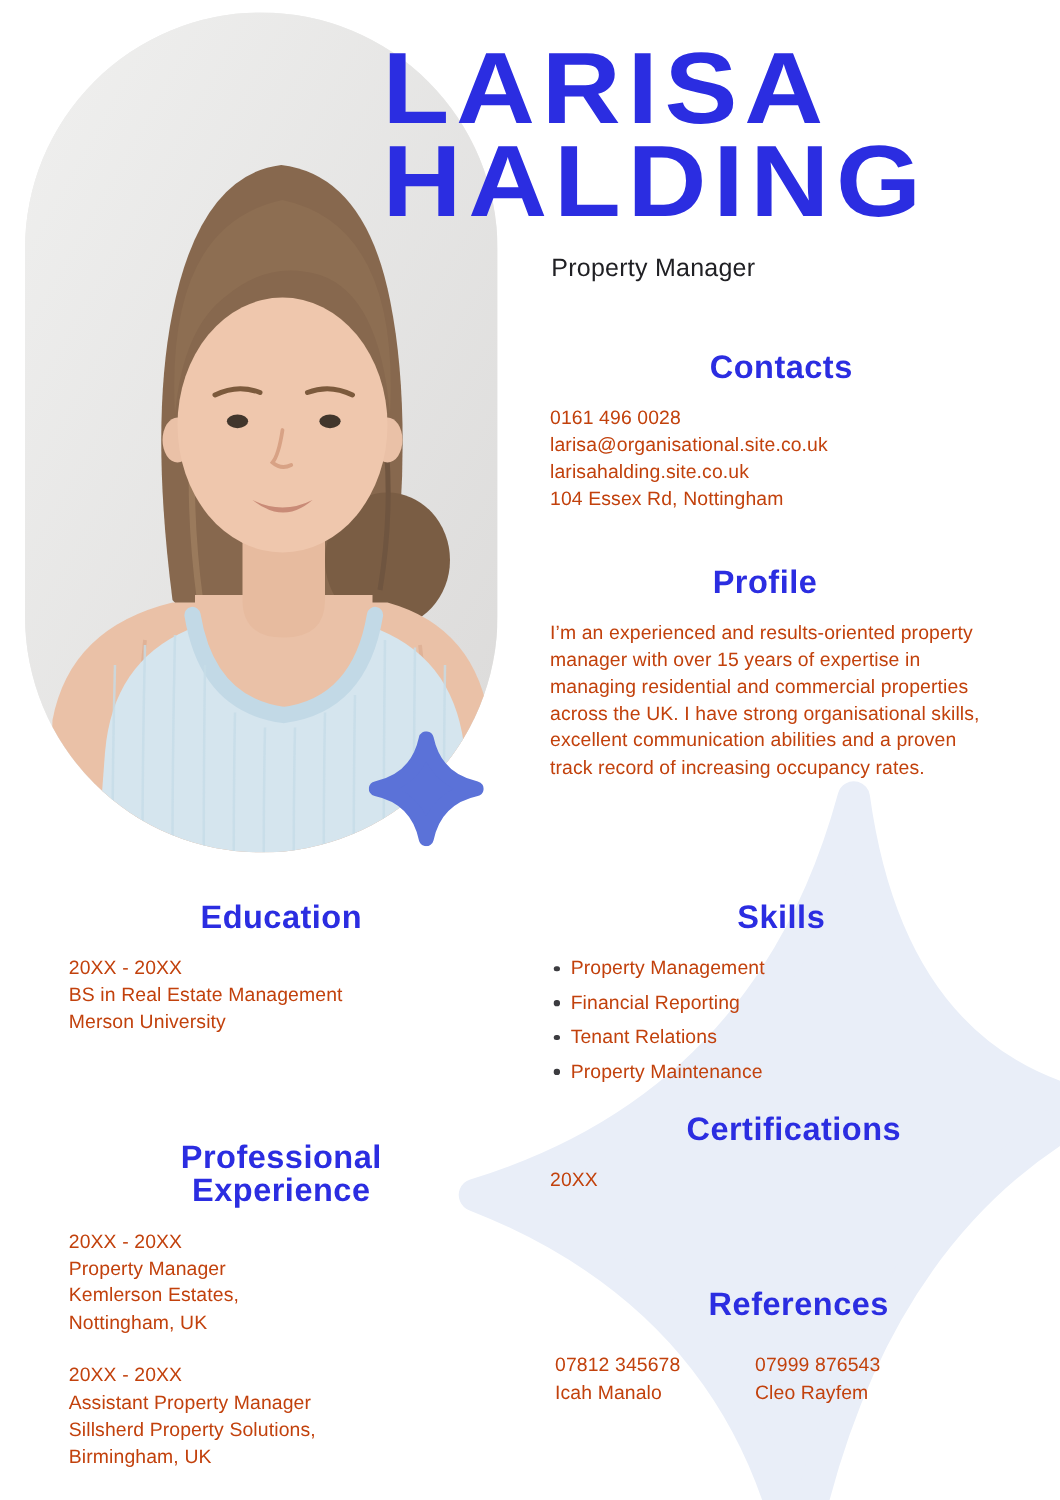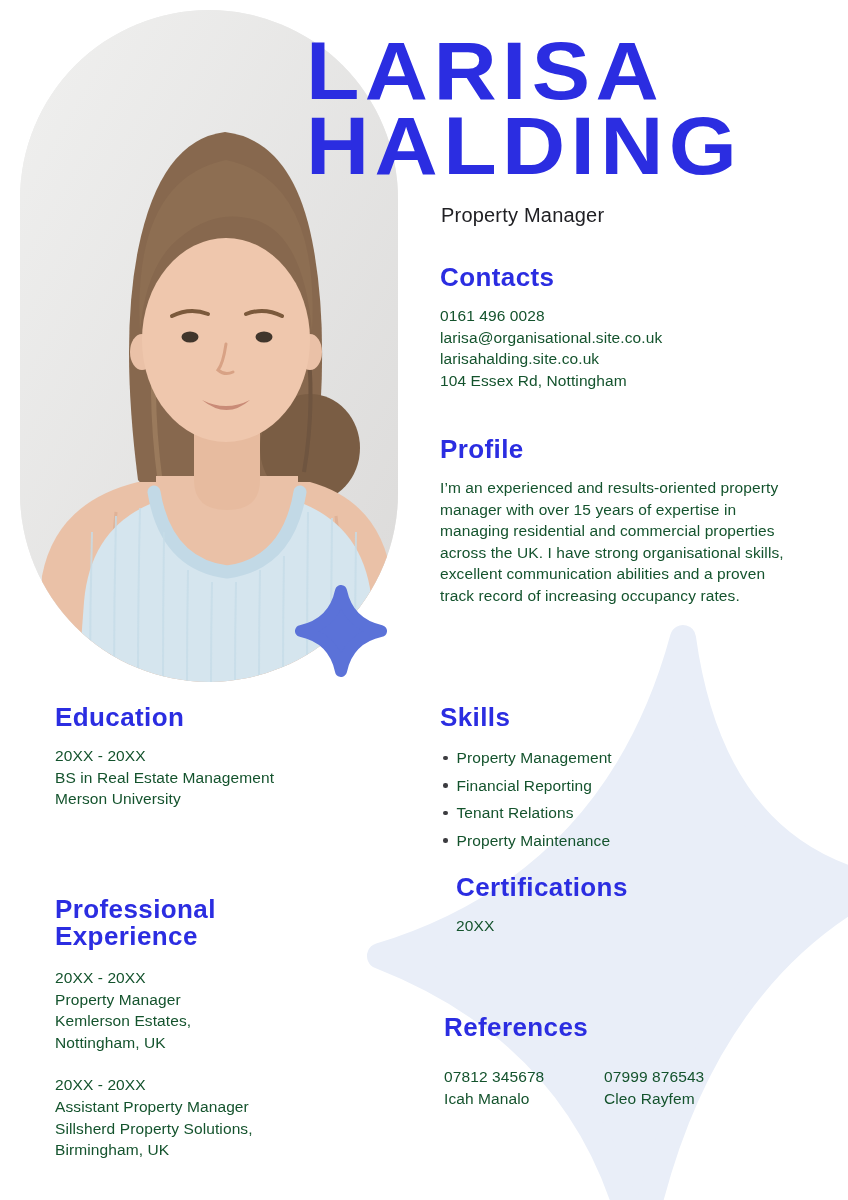--- a/index.html
+++ b/index.html
@@ -20,39 +20,39 @@
   .name{
     position:absolute;left:306px;top:34px;z-index:2;
     color:var(--accent,#2b2de1);font-weight:700;font-size:81px;line-height:75px;
     letter-spacing:5px;white-space:nowrap;
     transform:scaleX(1.08);transform-origin:left top;
   }
   .subtitle{position:absolute;left:441px;top:204px;z-index:2;font-size:20px;color:#202024;letter-spacing:.2px;}
   
   .sec{position:absolute;z-index:2;}
   .sec h2{
-    margin:0;font-size:26px;line-height:30px;font-weight:700;
-    color:var(--accent,#2b2de1);letter-spacing:.4px;
-  }
-  .body-text{font-size:15.5px;line-height:21.6px;color:#14532d;letter-spacing:.1px;}
+    margin:16px;font-size:26px;line-height:30px;font-weight:700;
+    color:var(--accent,#2b2de1);letter-spacing:.4px;text-align:center;
+  }
+  .body-text{font-size:15.5px;line-height:21.6px;color:#c2410c;letter-spacing:.1px;}
   #contacts{left:440px;top:262px;width:370px;}
   #contacts ul{list-style:none;margin:13px 0 0;padding:0;}
   #profile{left:440px;top:434px;width:344px;}
   #profile p{margin:13px 0 0;}
   #education{left:55px;top:702px;width:340px;}
   .block{margin-top:13px;}
   #skills{left:440px;top:702px;width:370px;}
   #skills ul{list-style:none;margin:15px 0 0;padding:0;}
   #skills li{display:flex;align-items:center;margin-bottom:6px;}
   .dot{width:4.5px;height:4.5px;border-radius:50%;background:#3c3c40;margin:0 9px 0 3px;flex:none;}
   #experience{left:55px;top:896px;width:340px;}
   #experience h2{line-height:27px;}
   .job{margin-top:17px;}
   .job.second{margin-top:21px;}
-  #certifications{left:456px;top:872px;width:390px;}
+  #certifications{left:440px;top:872px;width:390px;}
   #references{left:444px;top:1012px;width:390px;}
   .refs{display:flex;margin-top:24px;}
   .ref{width:160px;}
 </style>
 </head>
 <body>
 
 <div class="page">
 
   <svg class="big-star" width="848" height="1200" viewBox="0 0 848 1200" aria-hidden="true">

